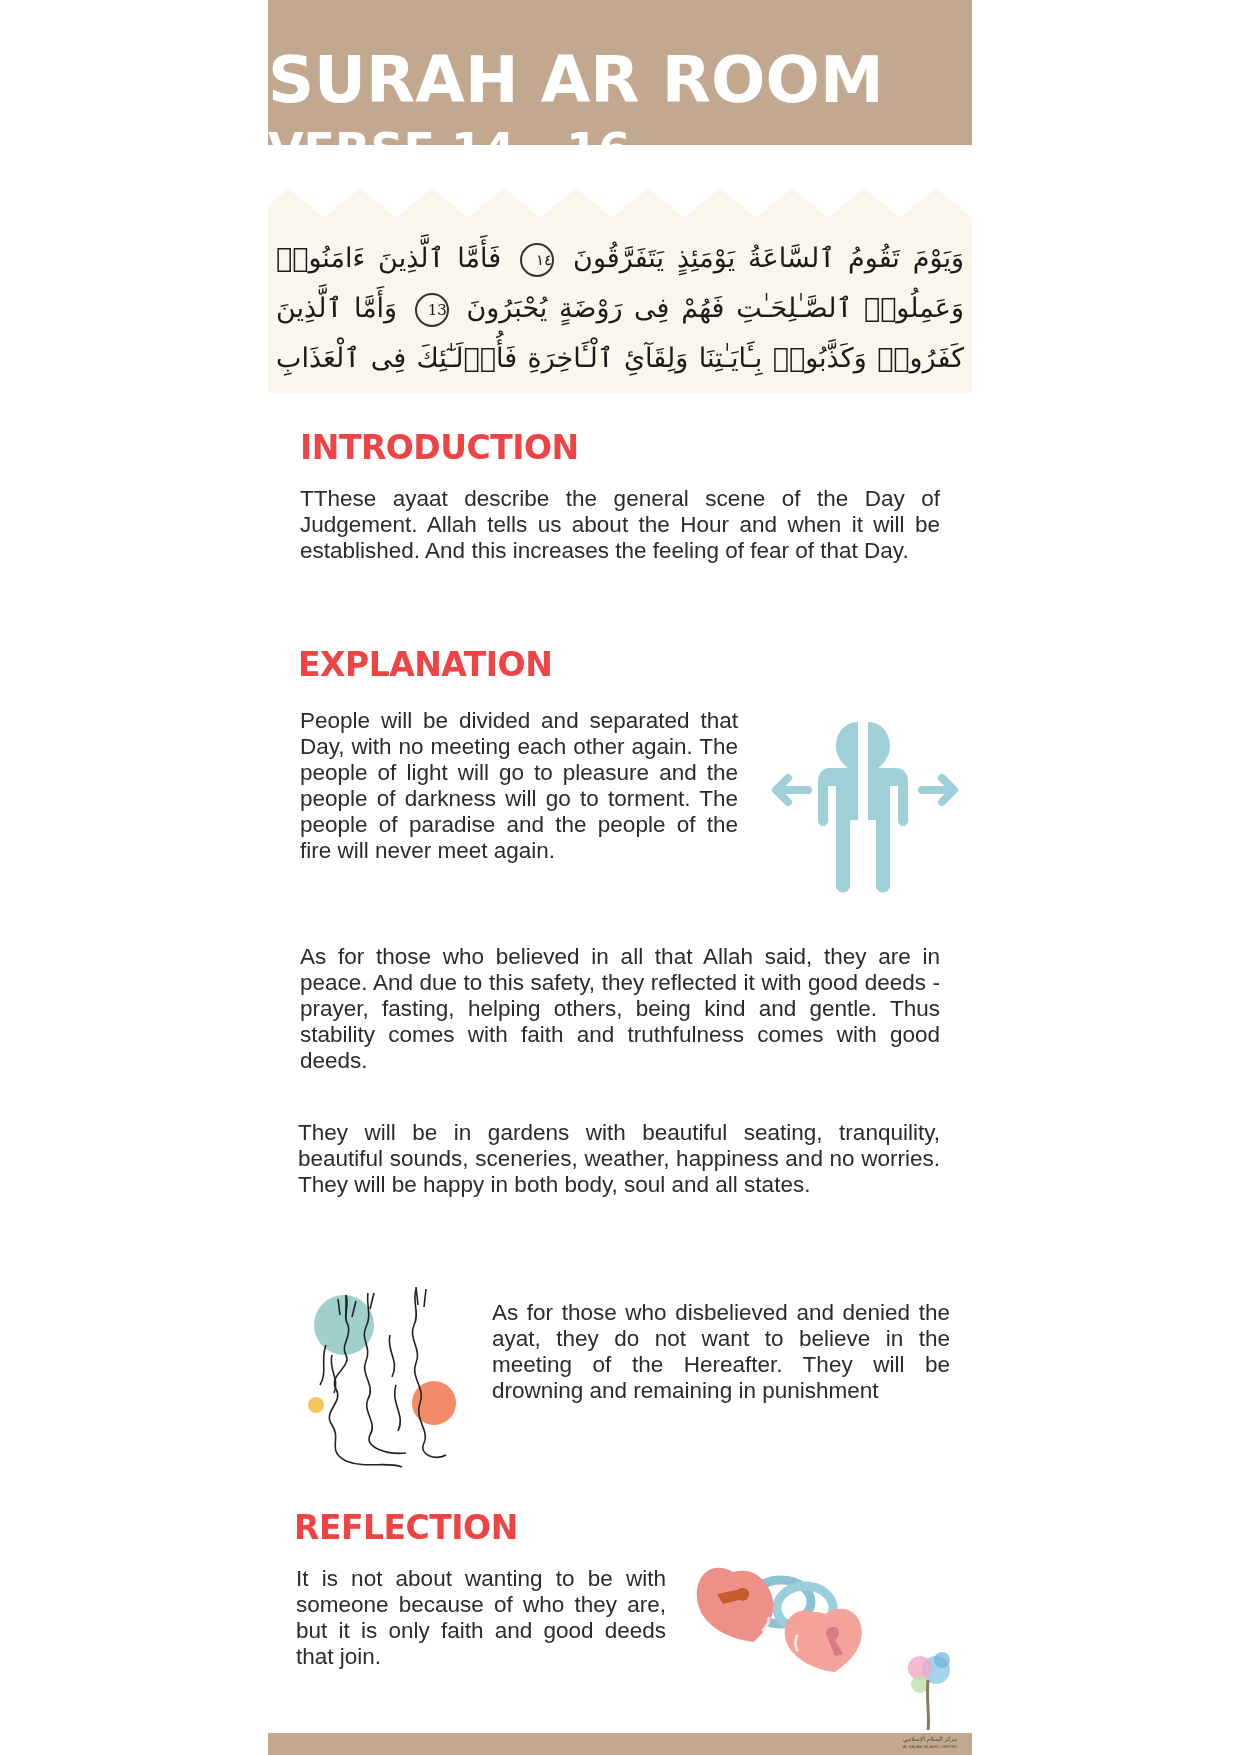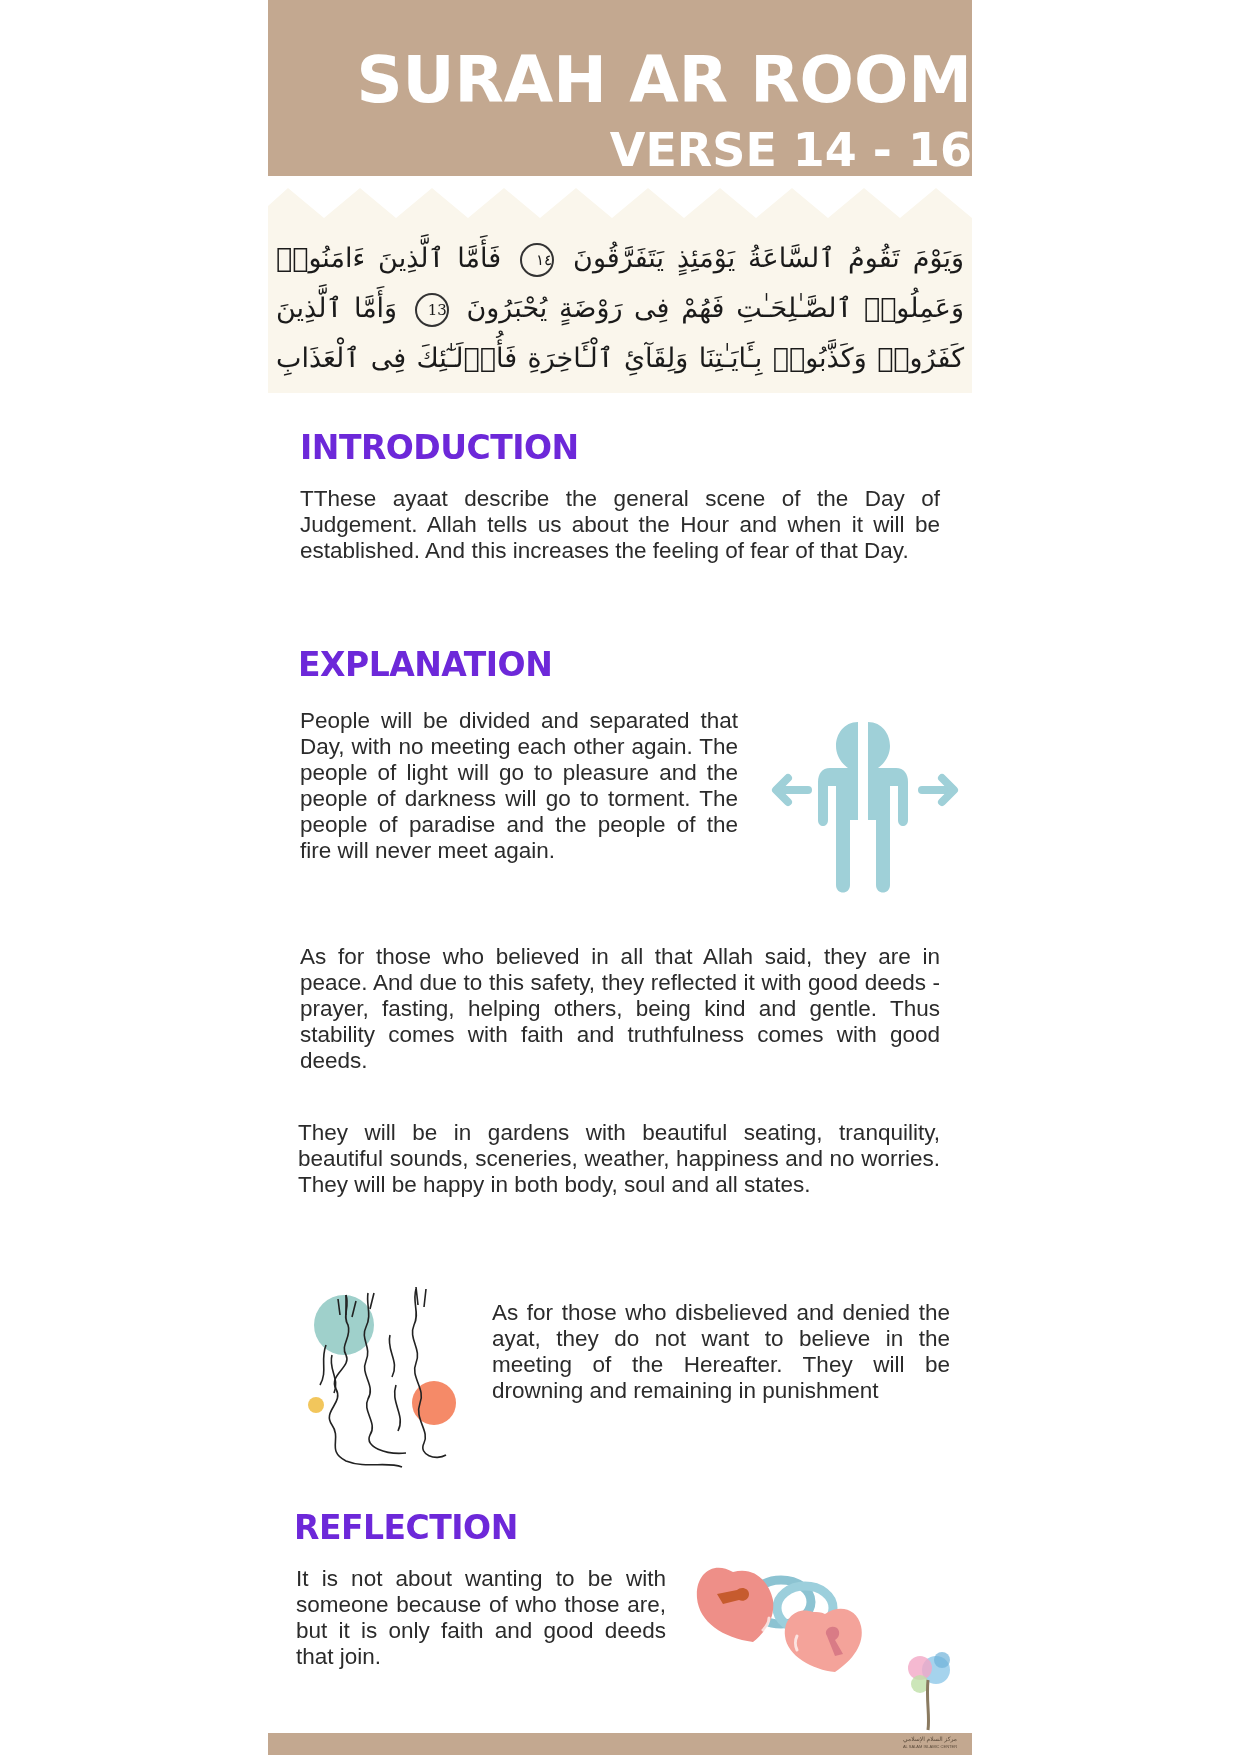--- a/index.html
+++ b/index.html
@@ -1,25 +1,25 @@
 <!DOCTYPE html>
 <html><head>
 <meta charset="utf-8">
 <style>
   html, body { margin: 0; padding: 0; }
   body { width: 1240px; height: 1755px; background: #ffffff; position: relative; overflow: hidden; font-family: "Liberation Sans", sans-serif; }
   .page { position: absolute; left: 268px; top: 0; width: 704px; height: 1755px; background: #ffffff; overflow: hidden; }
-  .header { position: absolute; left: 0; top: 0; width: 704px; height: 176px; background: #c3a890; text-align: right; color: #ffffff; }
+  .header { position: absolute; left: 0; top: 0; width: 704px; height: 145px; background: #c3a890; text-align: left; color: #ffffff; }
   .title { position: absolute; left: 0; right: 0; top: 40px; font-family: "DejaVu Sans", sans-serif; font-weight: bold; font-size: 64px; letter-spacing: 0px; line-height: 80px; }
   .subtitle { position: absolute; left: 0; right: 0; top: 122px; font-family: "DejaVu Sans", sans-serif; font-weight: bold; font-size: 46px; line-height: 56px; }
   .arabic-box { position: absolute; left: 0; top: 188px; width: 704px; height: 205px; background: #faf6ec; overflow: hidden; }
   .arabic-box svg.zig { position: absolute; left: 0; top: 0; }
   .arabic { position: absolute; left: 8px; right: 8px; top: 45px; direction: rtl; text-align: justify; text-align-last: right; font-family: "DejaVu Serif", serif; font-size: 27px; line-height: 50px; color: #1a1a1a; }
   .ayah-marker { display: inline-block; border: 2px solid #333; border-radius: 50%; width: 30px; height: 30px; line-height: 30px; text-align: right; font-size: 15px; margin: 0 6px; vertical-align: middle; }
-  .heading { position: absolute; font-family: "DejaVu Sans", sans-serif; font-weight: bold; font-size: 33px; color: #6d28d9; letter-spacing: -0.5px; }
+  .heading { position: absolute; font-family: "DejaVu Sans", sans-serif; font-weight: bold; font-size: 33px; color: #ef4444; letter-spacing: -0.5px; }
   .para { position: absolute; font-family: Liberation Sans, sans-serif; font-size: 22.5px; line-height: 26px; color: #2b2b2b; text-align: justify; }
   .illus { position: absolute; }
   .footer { position: absolute; left: 0; top: 1733px; width: 704px; height: 22px; background: #c3a890; }
   .logo-text { position: absolute; left: 632px; top: 1736px; width: 60px; font-size: 6px; color: #5a4a3a; text-align: center; line-height: 7px; }
 </style>
 </head>
 <body>
 
 <div class="page">
 
@@ -70,21 +70,21 @@
       <path d="M40,10 C44,22 36,30 42,40 C46,52 34,60 40,70 C46,82 22,90 30,104 C38,118 16,126 26,140 C36,154 20,166 40,176 C60,184 80,176 96,182"></path>
       <path d="M62,8 C60,20 66,30 60,42 C54,54 66,62 60,76 C54,90 70,100 62,114 C56,126 72,138 64,150 C58,162 80,170 100,168"></path>
       <path d="M110,4 C106,18 114,28 108,40 C102,54 116,64 110,78 C104,92 120,104 114,118 C108,134 124,146 118,158 C112,170 130,176 140,170"></path>
       <path d="M20,60 C14,76 22,86 14,100 M26,70 C22,84 34,94 28,108 M84,50 C80,66 94,76 86,92 M90,100 C84,118 100,130 92,146"></path>
       <path d="M34,30 L32,14 M40,30 L40,10 M46,32 L50,16 M64,24 L68,8 M112,20 L110,2 M118,22 L120,4"></path>
     </g>
   </svg>
   <div class="para" style="left:224px; top:1300px; width:458px;">As for those who disbelieved and denied the ayat, they do not want to believe in the meeting of the Hereafter. They will be drowning and remaining in punishment</div>
 
   <div class="heading" style="left:26px; top:1508px;">REFLECTION</div>
-  <div class="para" style="left:28px; top:1566px; width:370px;">It is not about wanting to be with someone because of who those are, but it is only faith and good deeds that join.</div>
+  <div class="para" style="left:28px; top:1566px; width:370px;">It is not about wanting to be with someone because of who they are, but it is only faith and good deeds that join.</div>
 
   <svg class="illus" style="left:425px; top:1560px;" width="180" height="120" viewBox="0 0 180 120">
     <ellipse cx="88" cy="42" rx="30" ry="22" fill="none" stroke="#8cc3d2" stroke-width="9"></ellipse>
     <ellipse cx="112" cy="48" rx="28" ry="22" fill="none" stroke="#9ccfdc" stroke-width="9"></ellipse>
     <path d="M40,12 C20,0 2,14 4,38 C6,62 30,78 60,82 C74,70 82,58 80,40 C76,22 62,6 40,12 Z" fill="#ee8f88"></path>
     <path d="M24,34 L44,30 C48,26 56,28 56,34 C56,40 50,42 46,40 L30,44 Z" fill="#c65b2e"></path>
     <path d="M120,52 C104,46 90,58 92,76 C94,96 120,110 142,112 C160,100 172,84 168,66 C164,48 146,44 132,54 C128,52 124,52 120,52 Z" fill="#f4a39a"></path>
     <path d="M134,76 C130,70 138,64 144,68 C148,72 146,78 142,80 L150,94 L142,96 Z" fill="#d97b86"></path>
     <path d="M70,70 C74,66 76,62 76,58" stroke="#ffffff" stroke-width="3" fill="none" stroke-linecap="round" opacity="0.7"></path>
     <path d="M104,90 C102,86 102,80 104,76" stroke="#ffffff" stroke-width="3" fill="none" stroke-linecap="round" opacity="0.7"></path>

